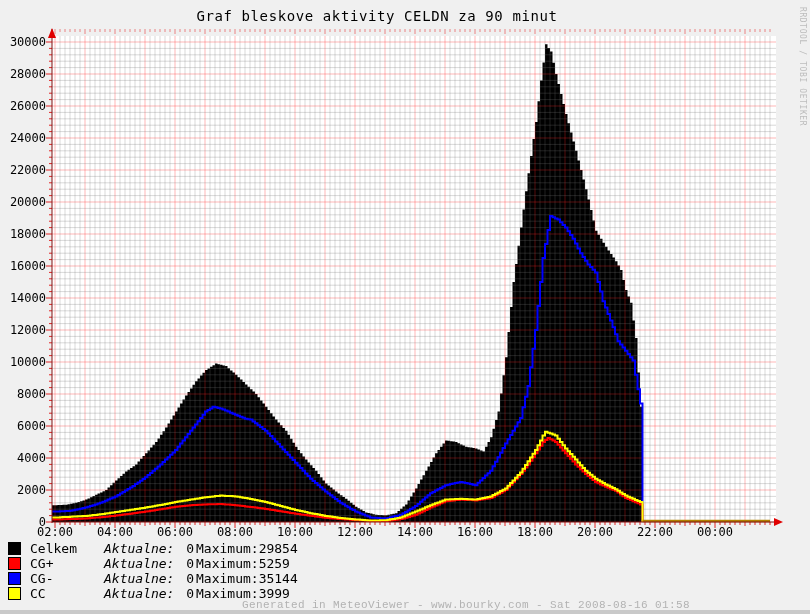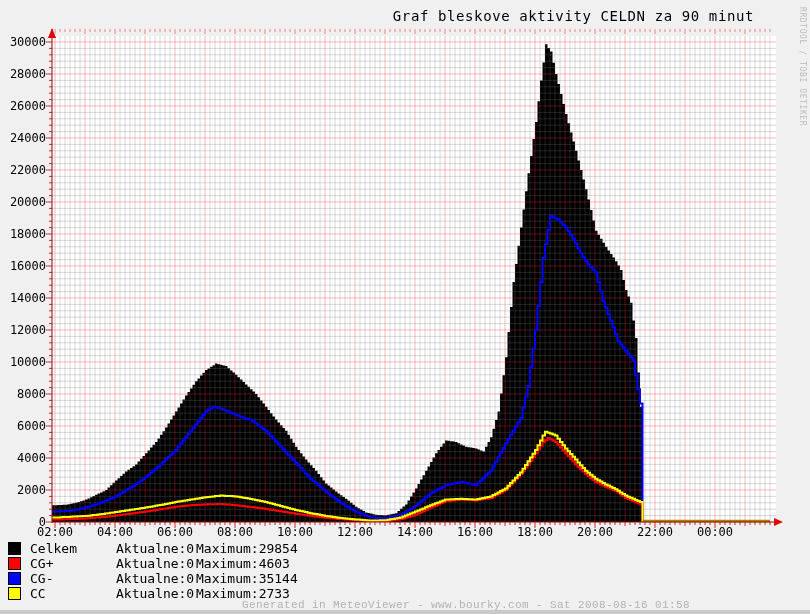--- a/index.html
+++ b/index.html
@@ -3,30 +3,30 @@
 <meta charset="utf-8">
 <style>
   html,body{margin:0;padding:0;}
   body{
     width:810px;height:614px;position:relative;overflow:hidden;
     background:#f0f0f0;
     font-family:"DejaVu Sans Mono","Liberation Mono",monospace;
     color:#000;
   }
   .title{
-    position:absolute;top:8px;left:0;right:56px;text-align:right;
+    position:absolute;top:8px;left:0;right:56px;text-align:center;
     font-size:14px;letter-spacing:.6px;white-space:pre;
   }
   #chart-svg{position:absolute;left:0;top:0;}
   .axl{font-family:"DejaVu Sans Mono","Liberation Mono",monospace;font-size:12px;fill:#000;}
   .legend{position:absolute;left:0;top:541px;width:420px;font-size:13px;line-height:15px;}
   .lrow{position:relative;height:15px;padding-left:24px;}
   .lrow .sw{position:absolute;left:8px;top:1px;width:11px;height:11px;border:1px solid #000;}
   .lrow .lb{position:absolute;left:30px;white-space:pre;}
-  .lrow .ak{position:absolute;left:116px;white-space:pre;}
+  .lrow .ak{position:absolute;left:104px;white-space:pre;font-style:italic;}
   .lrow .av{position:absolute;left:166px;width:28px;text-align:right;white-space:pre;}
   .lrow .mx{position:absolute;left:196px;white-space:pre;}
   .caption{
     position:absolute;left:242px;top:599px;font-size:11px;color:#b2b2b2;
     letter-spacing:.4px;white-space:pre;font-family:Liberation Mono, monospace;
   }
   .watermark{
     position:absolute;right:3px;top:7px;
     writing-mode:vertical-rl;
     font-size:8px;letter-spacing:.6px;color:#bcbcbc;white-space:pre;
@@ -674,33 +674,33 @@
     <span class="lb">Celkem</span>
     <span class="ak">Aktualne:</span>
     <span class="av">0</span>
     <span class="mx"><span>Maximum:</span><span>29854</span></span>
   </div>
   <div class="lrow">
     <span class="sw" style="background: rgb(255, 0, 0);"></span>
     <span class="lb">CG+</span>
     <span class="ak">Aktualne:</span>
     <span class="av">0</span>
-    <span class="mx"><span>Maximum:</span><span>4603</span></span>
+    <span class="mx"><span>Maximum:</span><span>5259</span></span>
   </div>
   <div class="lrow">
     <span class="sw" style="background: rgb(0, 0, 255);"></span>
     <span class="lb">CG-</span>
     <span class="ak">Aktualne:</span>
     <span class="av">0</span>
     <span class="mx"><span>Maximum:</span><span>35144</span></span>
   </div>
   <div class="lrow">
     <span class="sw" style="background: rgb(255, 255, 0);"></span>
     <span class="lb">CC</span>
     <span class="ak">Aktualne:</span>
     <span class="av">0</span>
-    <span class="mx"><span>Maximum:</span><span>2733</span></span>
+    <span class="mx"><span>Maximum:</span><span>3999</span></span>
   </div>
 </div>
 
 <div class="caption">Generated in MeteoViewer - www.bourky.com - Sat 2008-08-16 01:58</div>
 <div class="watermark">RRDTOOL / TOBI OETIKER</div>
 <div class="bottom-edge"></div>
 
 </body></html>

